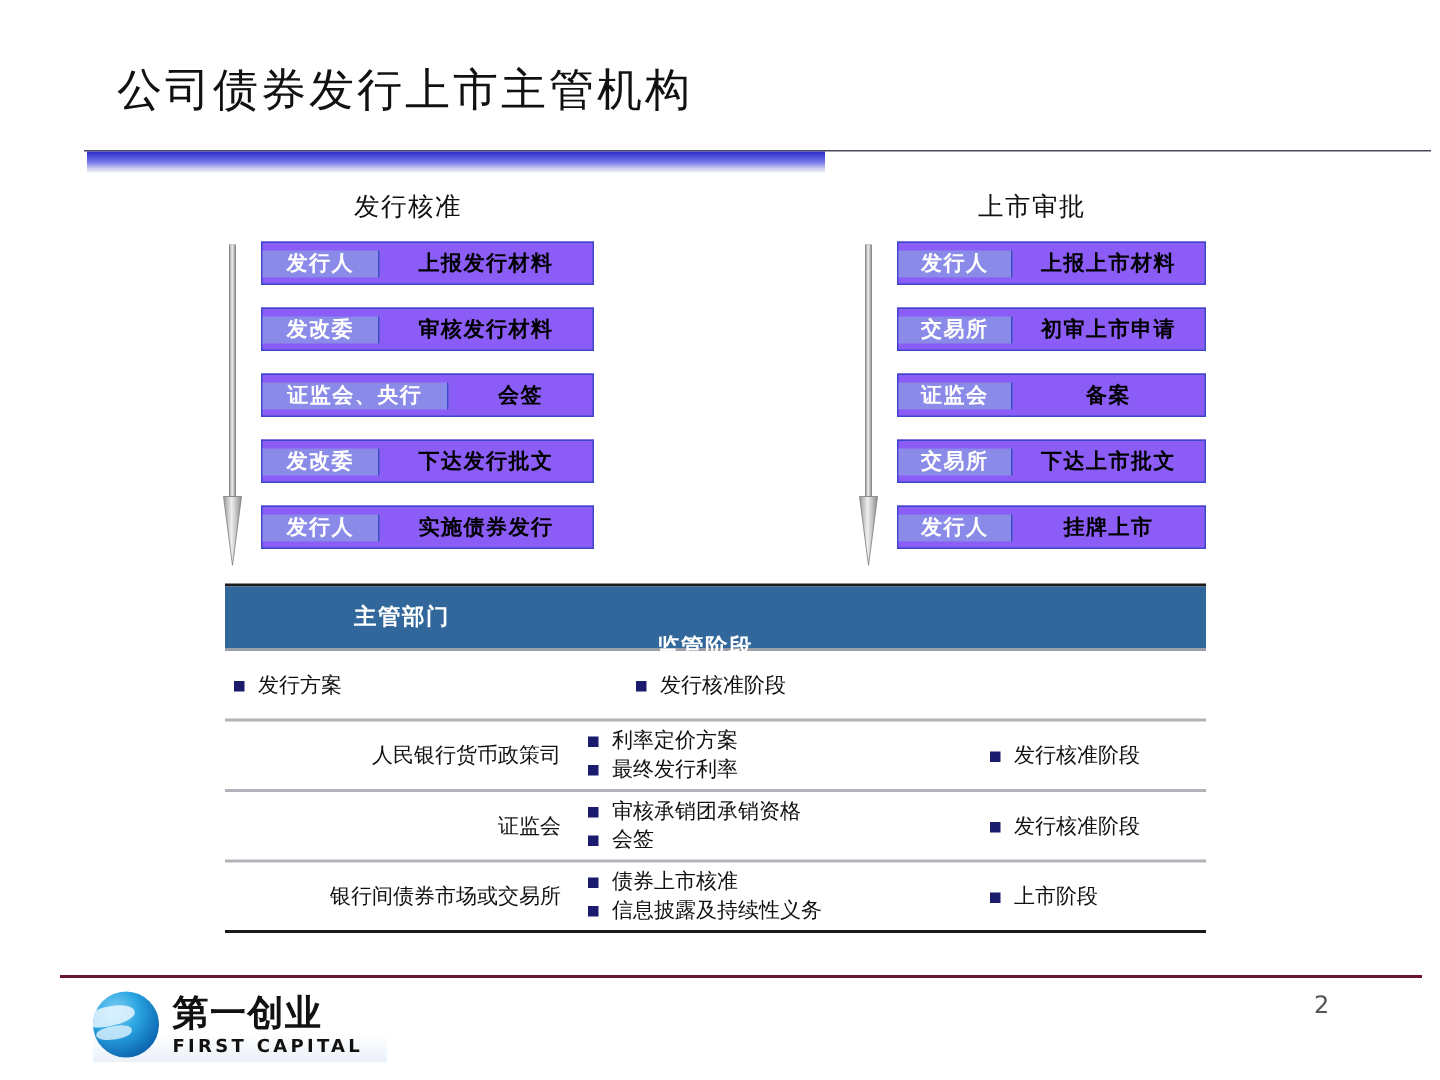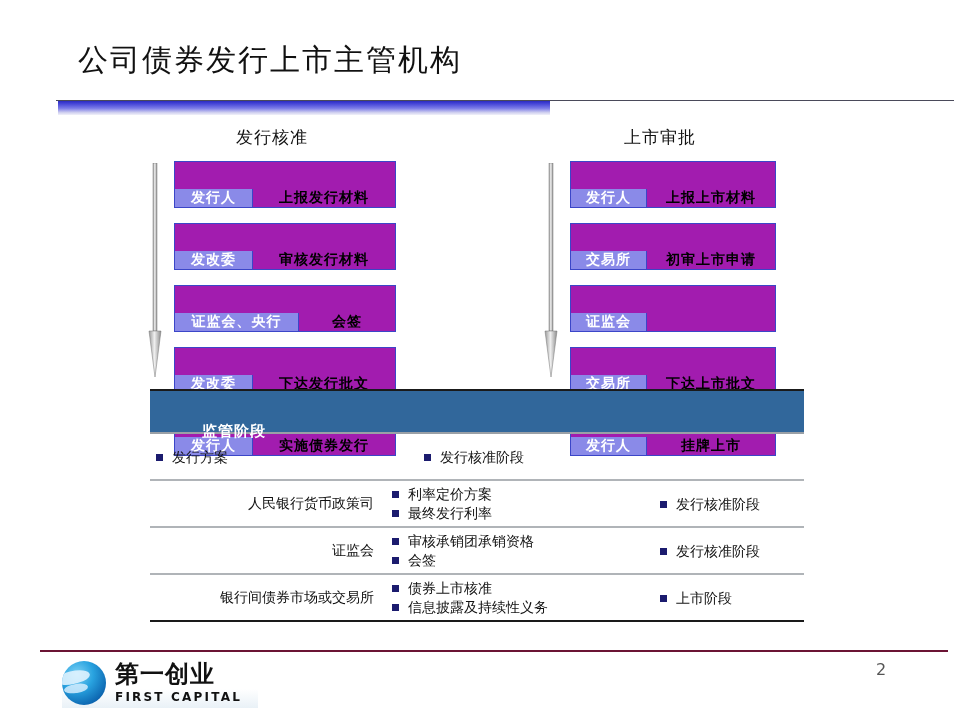--- a/index.html
+++ b/index.html
@@ -23,38 +23,38 @@
     background: #4a4a5a;
   }
   .title-bar {
     position: absolute; left: 58px; top: 101px; width: 492px; height: 14px;
     background: linear-gradient(to bottom, #2b2bc0 0%, #4343d6 18%, #7b7be8 52%, #cfcfef 82%, #f2f2fa 100%);
   }
 
   
   .flow-col { position: absolute; top: 126px; }
   .flow-col.left  { left: 148px; width: 248px; }
-  .flow-col.right { left: 544px; width: 232px; }
+  .flow-col.right { left: 572px; width: 232px; }
 
   .flow-heading {
     text-align: center; font-size: 17px; color: #111; font-weight: 400;
     letter-spacing: 1px; margin-bottom: 12px;
   }
   .flow-body { position: relative; }
 
   .flow-arrow {
     position: absolute; left: 0px; top: 2px; width: 14px; height: 214px;
   }
   .flow-rows { margin-left: 26px; }
 
   .flow-row {
-    display: flex; align-items: flex-end;
-    height: 47px; margin-bottom: 15px;
+    display: flex; align-items: center;
+    height: 29px; margin-bottom: 15px;
     border: 1px solid #3b46c8;
-    background: #a21caf;
+    background: #8b5cf6;
   }
   .flow-row:last-child { margin-bottom: 0; }
   .flow-label {
     background: #8a8ae8;
     color: #ffffff;
     font-size: 14px; font-weight: 700;
     display: flex; align-items: center; justify-content: center;
     border-right: 1px solid #3b46c8;
     letter-spacing: 1px;
     white-space: nowrap;
@@ -139,21 +139,21 @@
   .globe::after {
     content: ""; position: absolute; left: 2px; top: 23px;
     width: 24px; height: 9px;
     background: #dff1ff; opacity: .8;
     border-radius: 55% 45% 50% 50%;
     transform: rotate(-8deg);
   }
   .logo-text { margin-left: 9px; line-height: 1; }
   .logo-cn {
     font-size: 24px; font-weight: 700; color: #111;
-    font-family: Liberation Mono, monospace;
+    font-family: Liberation Sans, sans-serif;
     letter-spacing: 1px;
   }
   .logo-en {
     font-size: 12px; font-weight: 700; color: #111;
     letter-spacing: 2.2px; margin-top: 3px;
   }
   .page-num {
     position: absolute; left: 876px; top: 660px;
     font-size: 16px; color: #555;
   }
@@ -224,35 +224,37 @@
         <div class="flow-row">
           <div class="flow-label">发行人</div>
           <div class="flow-text">上报上市材料</div>
         </div>
         <div class="flow-row">
           <div class="flow-label">交易所</div>
           <div class="flow-text">初审上市申请</div>
         </div>
         <div class="flow-row">
           <div class="flow-label">证监会</div>
+          <div class="flow-text">备案</div>
         </div>
         <div class="flow-row">
           <div class="flow-label">交易所</div>
           <div class="flow-text">下达上市批文</div>
         </div>
         <div class="flow-row">
           <div class="flow-label">发行人</div>
           <div class="flow-text">挂牌上市</div>
         </div>
       </div>
     </div>
   </div>
 
   <div class="table">
     <div class="thead">
+      <div class="th col1">主管部门</div>
       <div class="th col3">监管阶段</div>
     </div>
 
     <div class="trow">
       <div class="cell-content">
         <div class="bullet-line">
           <span class="bullet"></span>
           <span>发行方案</span>
         </div>
       </div>

